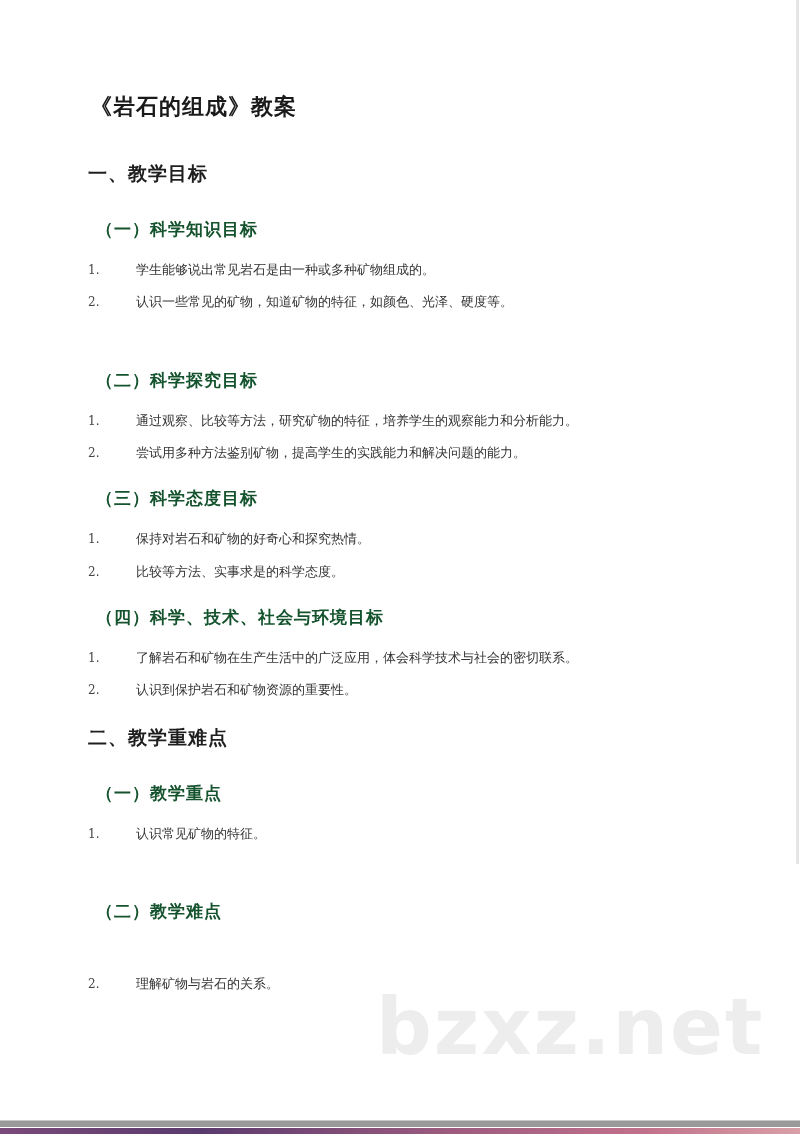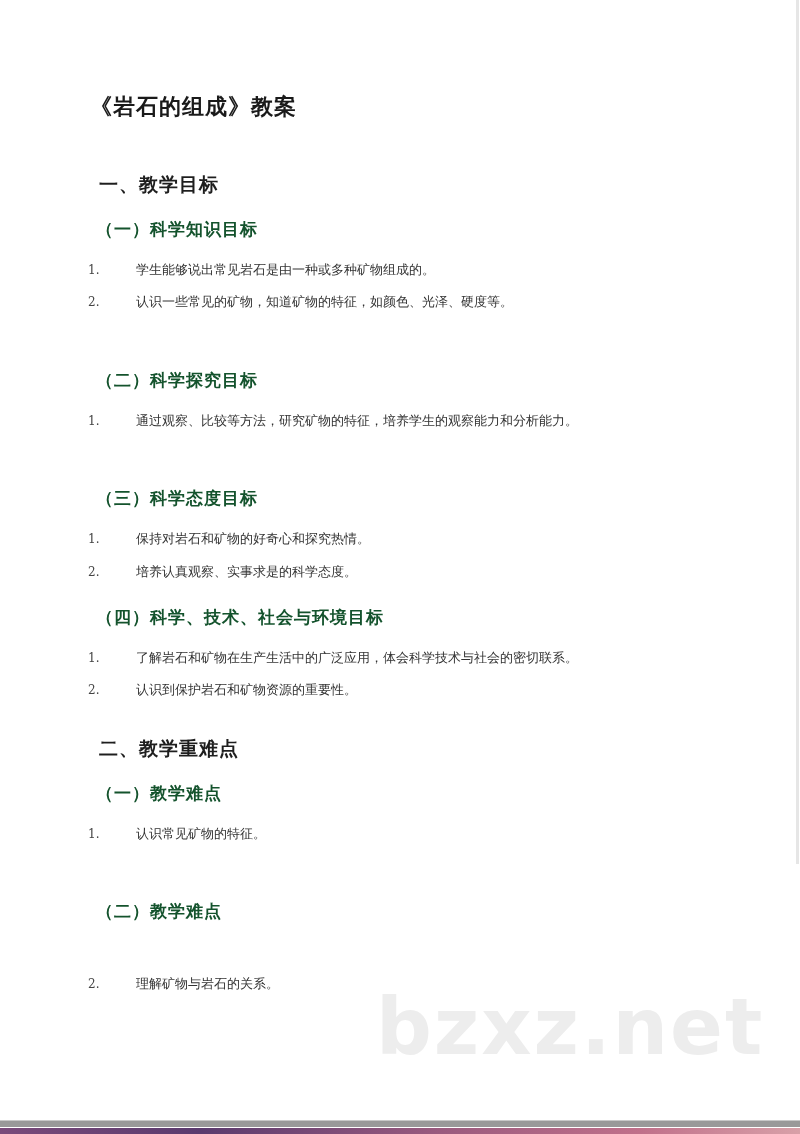--- a/index.html
+++ b/index.html
@@ -13,21 +13,21 @@
     position: absolute; left: 0; top: 0; width: 796px; height: 864px;
     background: #fff;
     border-right: 3px solid #e6e6e6;
   }
   .doc-title {
     position: absolute; left: 90px; top: 92px;
     font-size: 22px; font-weight: bold; color: #1a1a1a; letter-spacing: 1px;
     margin: 0;
   }
   .h1 {
-    position: absolute; left: 88px; font-size: 19px; font-weight: bold; color: #1e1e1e; margin: 11px;
+    position: absolute; left: 88px; font-size: 19px; font-weight: bold; color: #1e1e1e; margin: 0;
     letter-spacing: 1px;
   }
   .h2 {
     position: absolute; left: 96px; font-size: 17px; font-weight: bold; color: #14532d; margin: 0;
     letter-spacing: 1px;
   }
   .li {
     position: absolute; left: 88px; font-size: 13px; color: #333; height: 18px; line-height: 18px;
     white-space: nowrap;
     text-decoration: underline;
@@ -58,32 +58,33 @@
   <h1 class="doc-title">《岩石的组成》教案</h1>
 
   <h2 class="h1" style="top:161px">一、教学目标</h2>
 
   <h3 class="h2" style="top:218px">（一）科学知识目标</h3>
   <div class="li" style="top:261px"><span class="num">1.</span><span class="txt">学生能够说出常见岩石是由一种或多种矿物组成的。</span></div>
   <div class="li" style="top:293px"><span class="num">2.</span><span class="txt">认识一些常见的矿物，知道矿物的特征，如颜色、光泽、硬度等。</span></div>
 
   <h3 class="h2" style="top:369px">（二）科学探究目标</h3>
   <div class="li" style="top:412px"><span class="num">1.</span><span class="txt">通过观察、比较等方法，研究矿物的特征，培养学生的观察能力和分析能力。</span></div>
+  <div class="li" style="top:444px"><span class="num">2.</span><span class="txt">尝试用多种方法鉴别矿物，提高学生的实践能力和解决问题的能力。</span></div>
 
   <h3 class="h2" style="top:487px">（三）科学态度目标</h3>
   <div class="li" style="top:530px"><span class="num">1.</span><span class="txt">保持对岩石和矿物的好奇心和探究热情。</span></div>
-  <div class="li" style="top:563px"><span class="num">2.</span><span class="txt">培养认真观察、实事求是的科学态度。</span></div>
+  <div class="li" style="top:563px"><span class="num">2.</span><span class="txt">比较等方法、实事求是的科学态度。</span></div>
 
   <h3 class="h2" style="top:606px">（四）科学、技术、社会与环境目标</h3>
   <div class="li" style="top:649px"><span class="num">1.</span><span class="txt">了解岩石和矿物在生产生活中的广泛应用，体会科学技术与社会的密切联系。</span></div>
   <div class="li" style="top:681px"><span class="num">2.</span><span class="txt">认识到保护岩石和矿物资源的重要性。</span></div>
 
   <h2 class="h1" style="top:725px">二、教学重难点</h2>
 
-  <h3 class="h2" style="top:782px">（一）教学难点</h3>
+  <h3 class="h2" style="top:782px">（一）教学重点</h3>
   <div class="li" style="top:825px"><span class="num">1.</span><span class="txt">认识常见矿物的特征。</span></div>
 
   <h3 class="h2" style="top:900px">（二）教学难点</h3>
   <div class="li" style="top:975px"><span class="num">2.</span><span class="txt">理解矿物与岩石的关系。</span></div>
 
   <div class="watermark">bzxz.net</div>
 </div>
 
 <div class="scrollbar"></div>
 <div class="desktop"></div>

